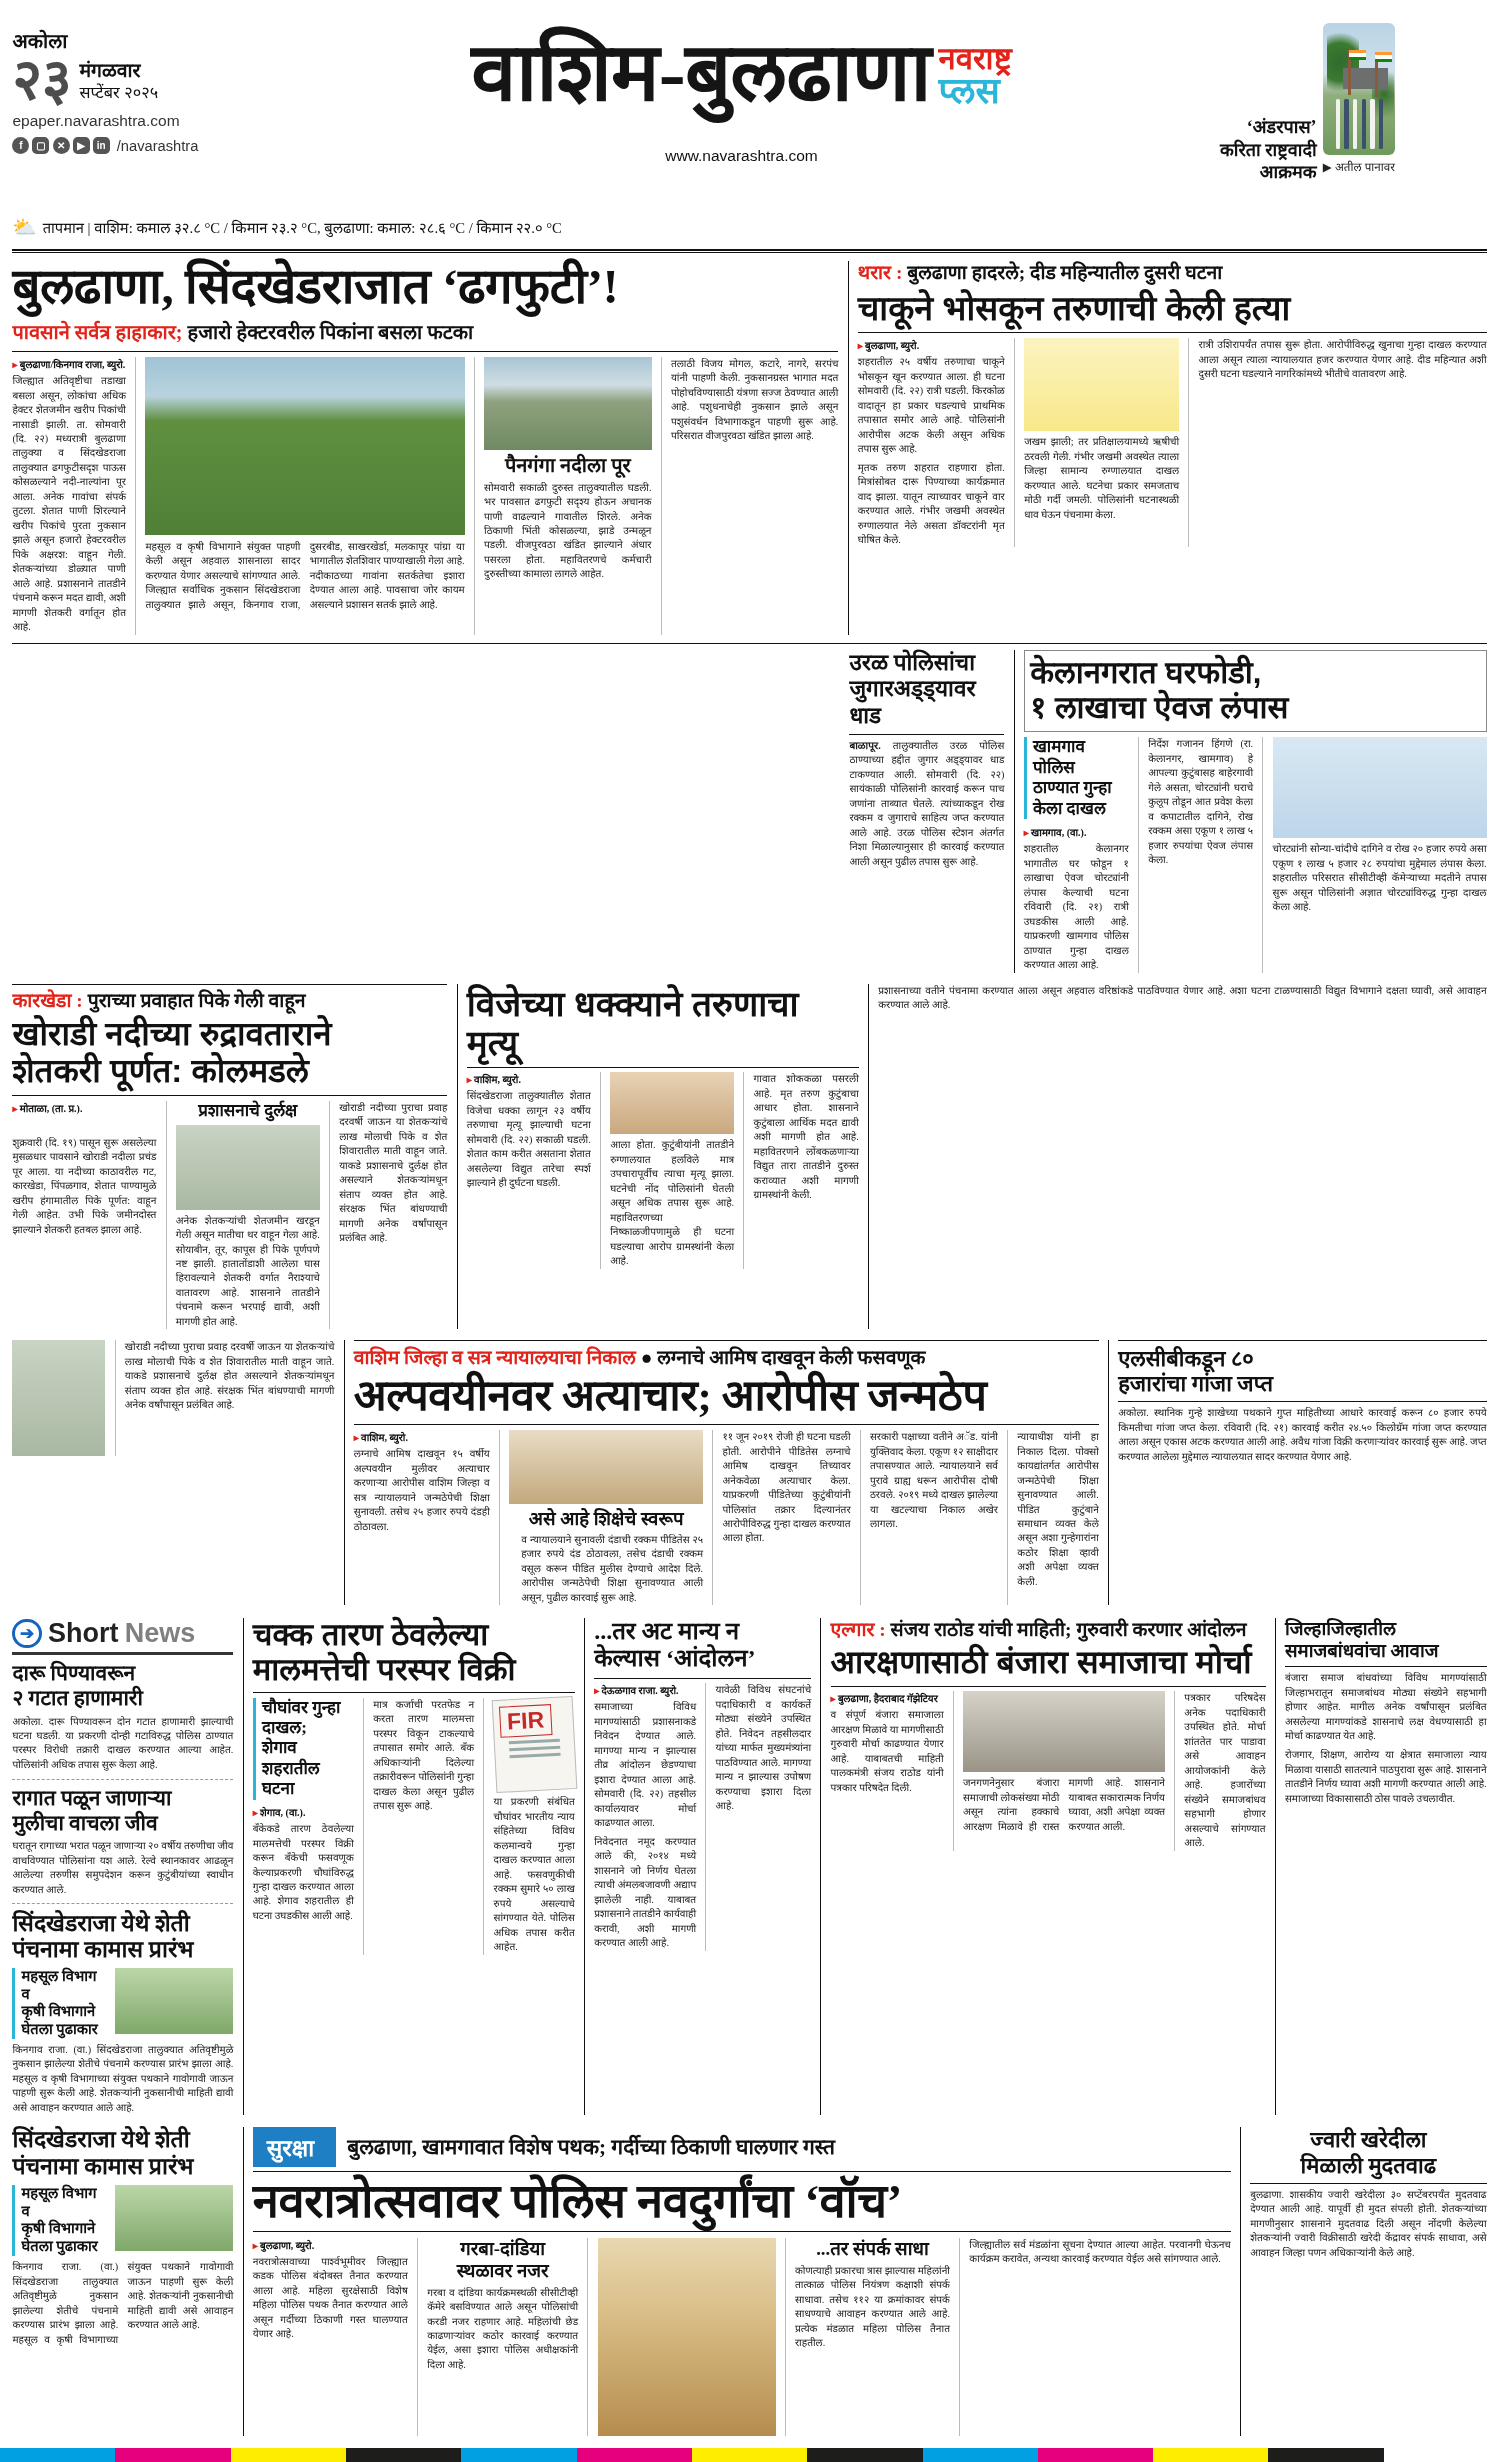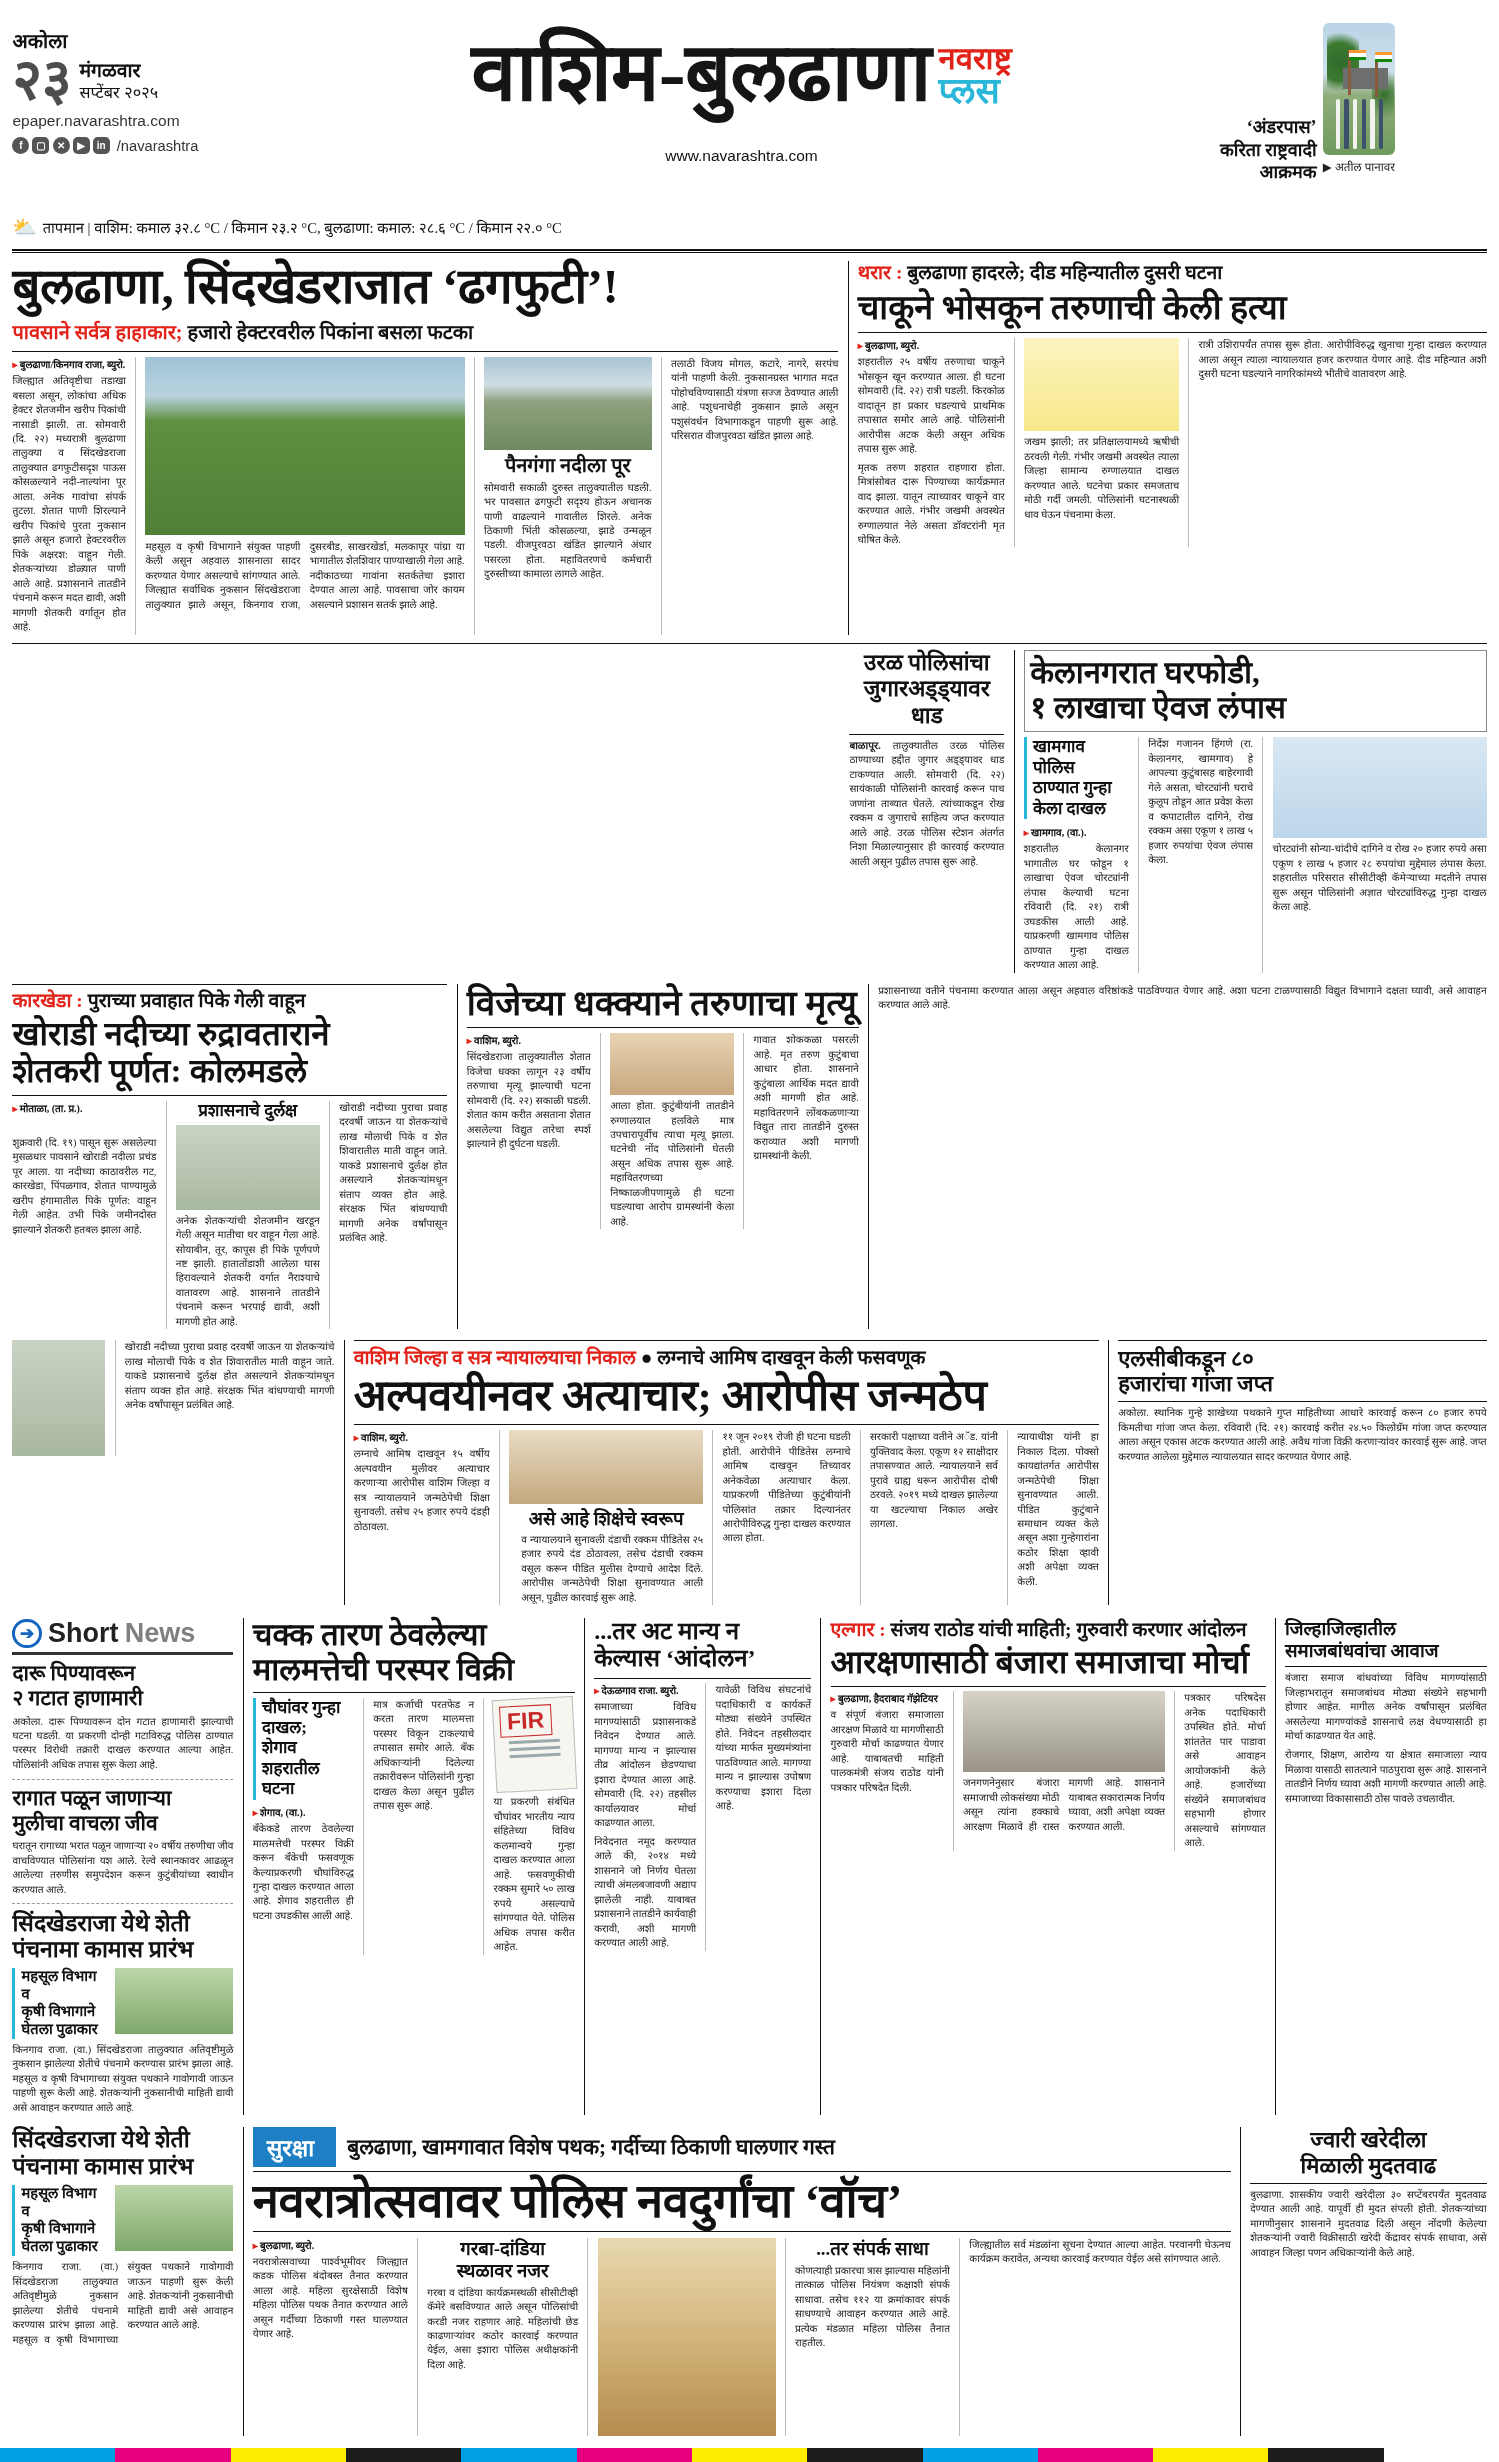--- a/index.html
+++ b/index.html
@@ -53,21 +53,21 @@
      font-family:"Liberation Serif",serif; font-size:14.7px; color:#111; }
   .mh-temp .wicon { font-size:20px; color:#777; }
 
   .rule-thick { border-top:2.3px solid #111; margin:4.7px 0 0 0; }
   .rule-thin { border-top:0.8px solid #111; margin-top:1.6px; }
 
   
   .kicker { font-family:"Liberation Serif",serif; font-weight:bold; font-size:19.4px; color:#111; line-height:1.2; }
   .kicker .red { color:#e2231a; }
   .hl1 { font-family:"Liberation Serif",serif; font-weight:bold; font-size:49px; line-height:1.08; color:#111; letter-spacing:-0.4px;}
-  .hl2 { font-family:Liberation Serif, serif; font-weight:bold; font-size:34px; line-height:1.12; color:#111;}
+  .hl2 { font-family:Liberation Sans, sans-serif; font-weight:bold; font-size:34px; line-height:1.12; color:#111;}
   .hl3 { font-family:"Liberation Serif",serif; font-weight:bold; font-size:25.6px; line-height:1.15; color:#111;}
   .hl4 { font-family:"Liberation Serif",serif; font-weight:bold; font-size:20px; line-height:1.18; color:#111;}
   .subred { font-family:"Liberation Serif",serif; font-weight:bold; font-size:20px; color:#e2231a; line-height:1.25;}
   .subred .blk { color:#111; }
   .body { font-family:"Liberation Serif",serif; font-size:10.2px; line-height:1.42; text-align:justify; color:#1a1a1a; hyphens:auto;}
   .body .lead { font-weight:bold; }
   .byline { font-family:"Liberation Serif",serif; font-weight:bold; font-size:10px; color:#111; }
   .byline::before { content:"\25B8"; color:#e2231a; margin-right:2.3px; }
   .hline { border-top:0.8px solid #111; }
   .hline-d { border-top:0.8px dashed #999; }
@@ -232,21 +232,21 @@
           <div class="body">रात्री उशिरापर्यंत तपास सुरू होता. आरोपीविरुद्ध खुनाचा गुन्हा दाखल करण्यात आला असून त्याला न्यायालयात हजर करण्यात येणार आहे. दीड महिन्यात अशी दुसरी घटना घडल्याने नागरिकांमध्ये भीतीचे वातावरण आहे.</div>
         </div>
       </div>
     </div>
   </div>
 
   <div class="hline" style="margin-top:7.8px;"></div>
 
   <div class="grid" style="margin-top:6.2px; margin-left:837px;">
     <div style="width:155px;">
-      <div class="hl4" style="text-align:center; font-size:22.5px;">उरळ पोलिसांचा
+      <div class="hl4" style="text-align:left; font-size:22.5px;">उरळ पोलिसांचा
 जुगारअड्ड्यावर धाड</div>
       <div class="hline" style="margin-top:4.7px;"></div>
       <div class="body" style="margin-top:3.9px;">
         <span class="lead">बाळापूर.</span>
         <span>तालुक्यातील उरळ पोलिस ठाण्याच्या हद्दीत जुगार अड्ड्यावर धाड टाकण्यात आली. सोमवारी (दि. २२) सायंकाळी पोलिसांनी कारवाई करून पाच जणांना ताब्यात घेतले. त्यांच्याकडून रोख रक्कम व जुगाराचे साहित्य जप्त करण्यात आले आहे. उरळ पोलिस स्टेशन अंतर्गत निशा मिळाल्यानुसार ही कारवाई करण्यात आली असून पुढील तपास सुरू आहे.</span>
       </div>
     </div>
     <div class="sep-v"></div>
     <div style="flex:1;">
       <div class="boxframe">

